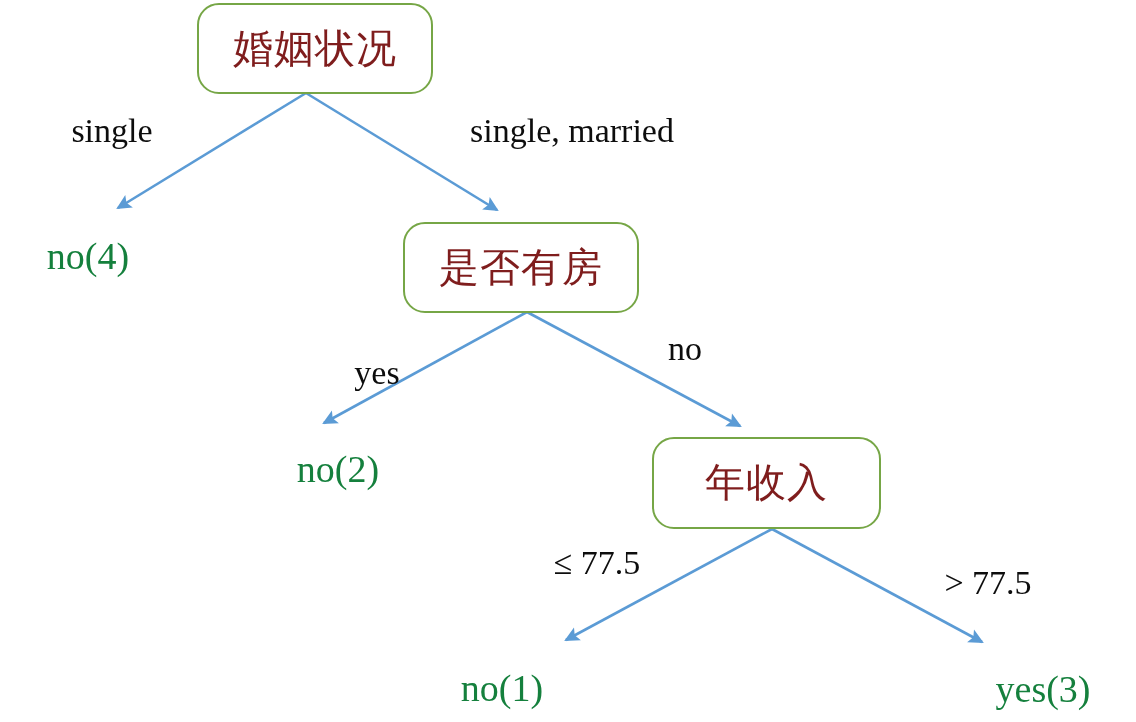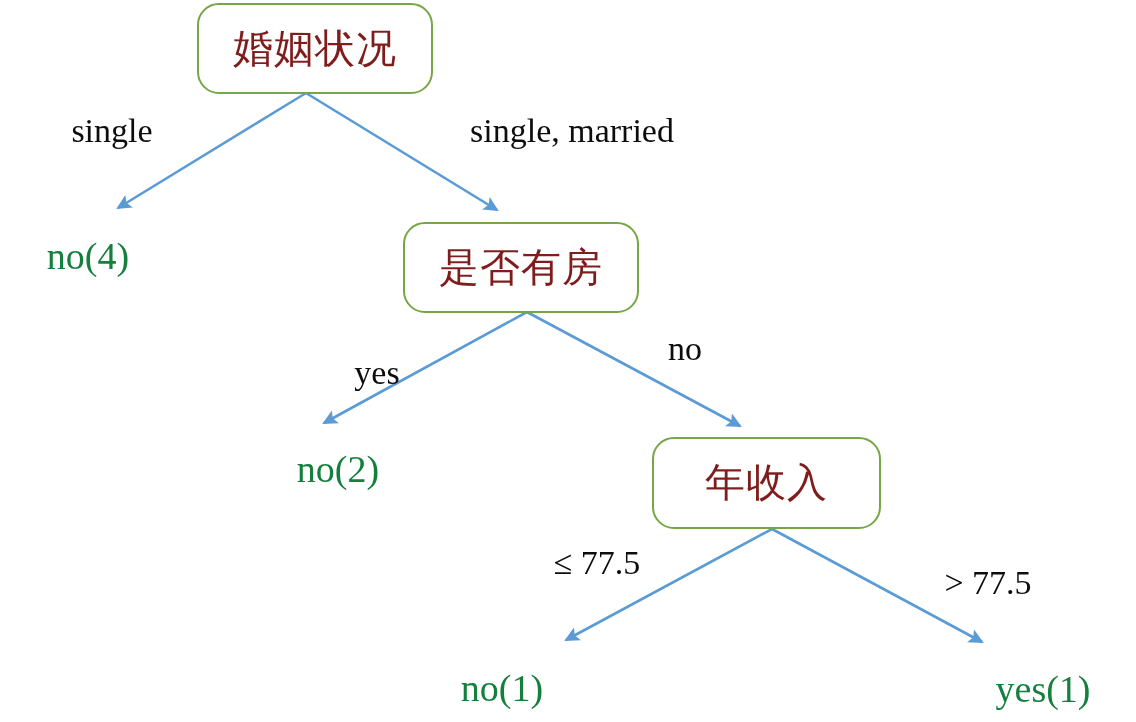--- a/index.html
+++ b/index.html
@@ -104,21 +104,21 @@
   <div class="node" style="left:652px; top:437px; width:229px; height:92px;">
     <span class="node-label">年收入</span>
   </div>
 
   <div class="leaf" style="left:88px; top:256px;">no(4)</div>
 
   <div class="leaf" style="left:294px; top:469px;margin-left:44px;">no(2)</div>
 
   <div class="leaf" style="left:502px; top:688px;">no(1)</div>
 
-  <div class="leaf" style="left:1043px; top:689px;">yes(1)</div>
+  <div class="leaf" style="left:1043px; top:689px;">yes(3)</div>
 
   <div class="edge-label" style="left:112px; top:131px;">single</div>
 
   <div class="edge-label" style="left:572px; top:131px;">single, married</div>
 
   <div class="edge-label" style="left:377px; top:349px;margin-top:24px;">yes</div>
 
   <div class="edge-label" style="left:685px; top:349px;">no</div>
 
   <div class="edge-label" style="left:581px; top:563px;margin-left:16px;">≤ 77.5</div>

